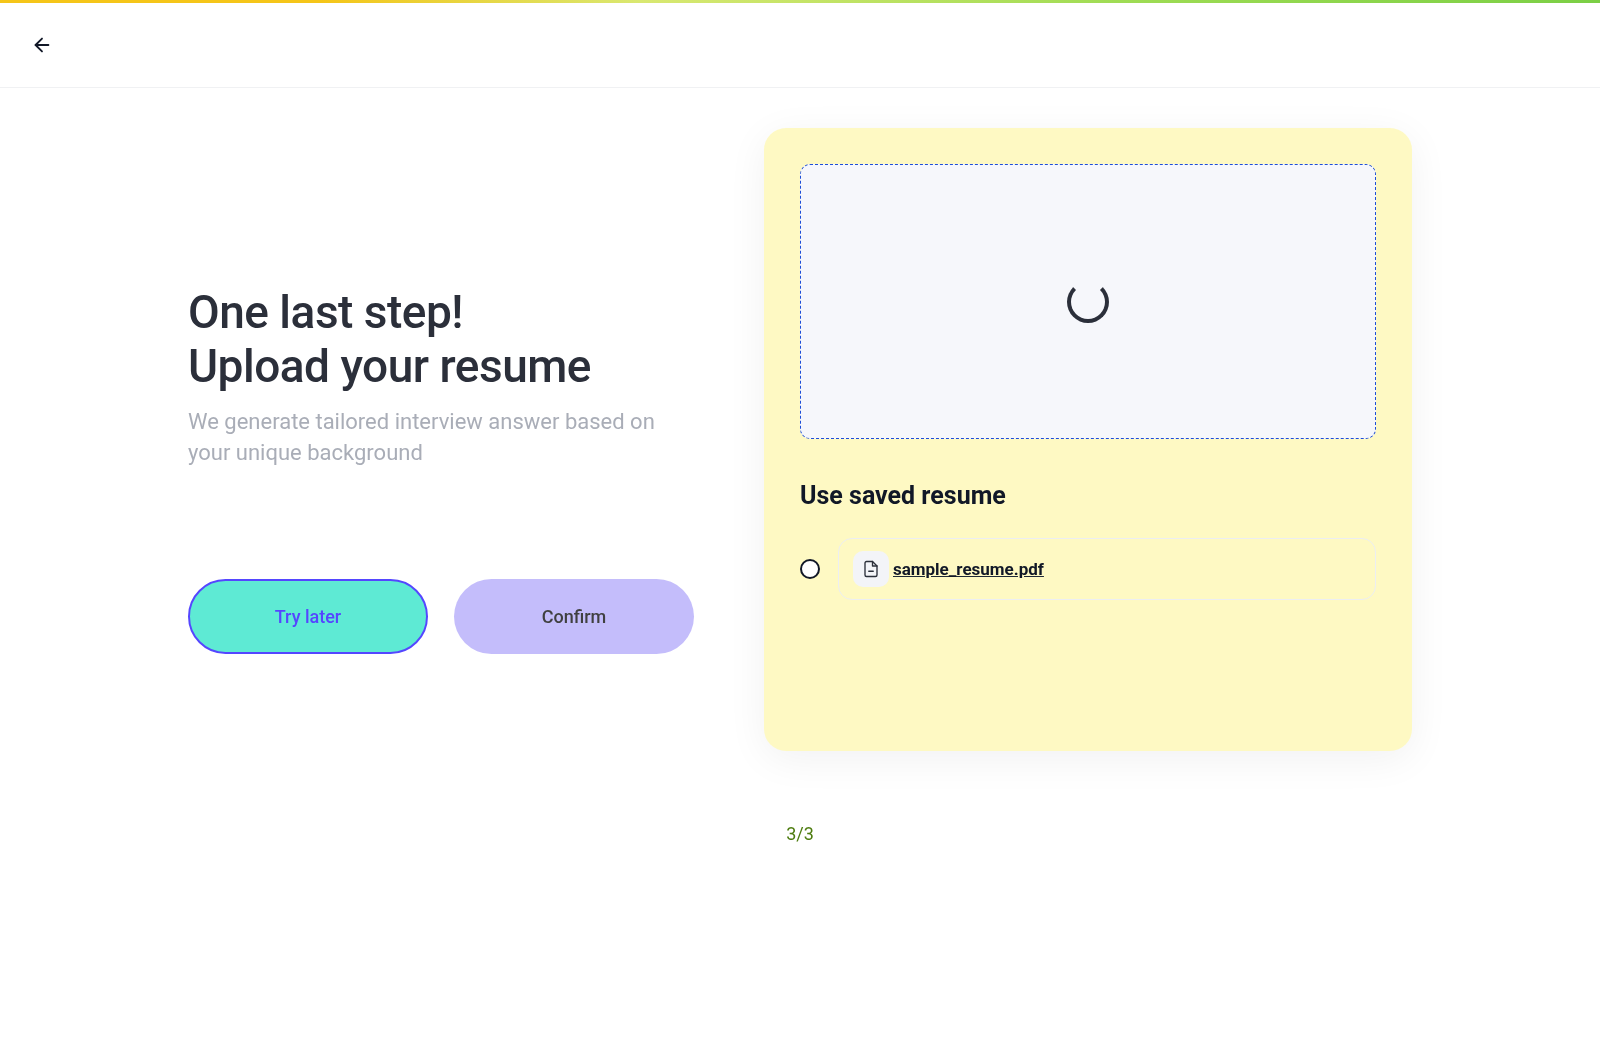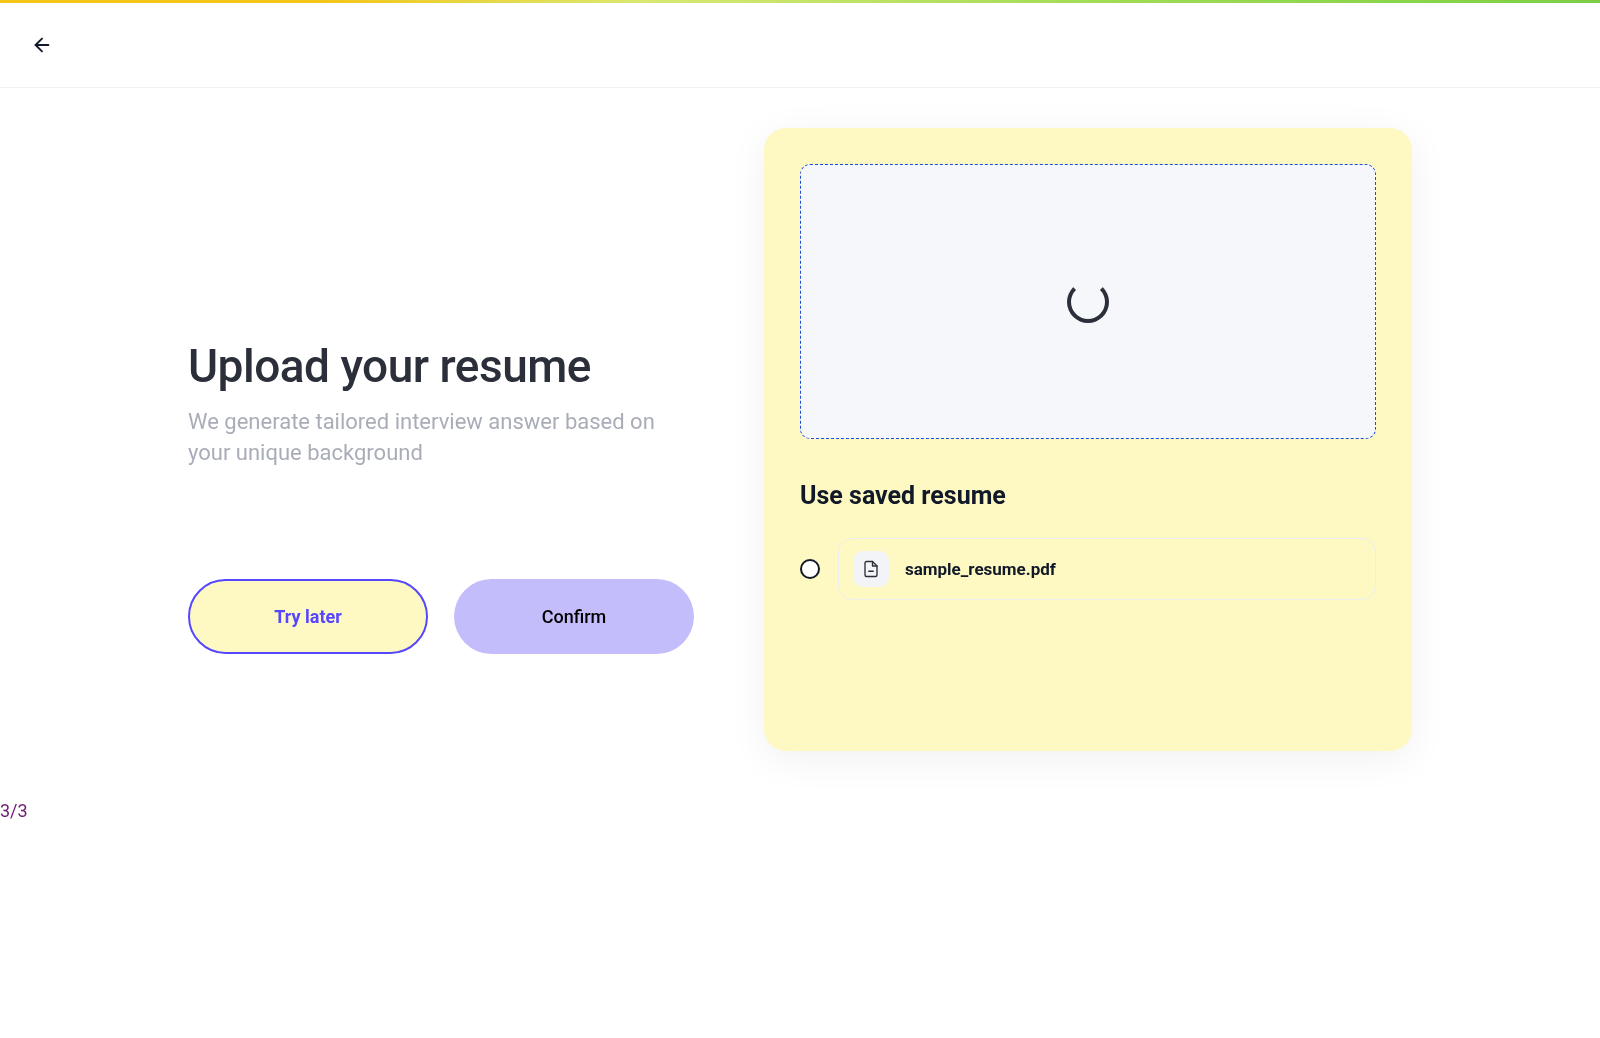--- a/index.html
+++ b/index.html
@@ -77,28 +77,27 @@
     border-radius: 40px;
     font-size: 18px;
     font-weight: 500;
     display:flex;
     align-items:center;
     justify-content:center;
     cursor:pointer;
     user-select:none;
   }
   .btn-outline {
-    background:#fef9c3;
+    background:#5eead4;
     color:#5546ff;
     border: 2px solid #5546ff;
-    font-weight: bold;
   }
   .btn-solid {
     background:#c4bdfb;
-    color:#000000;
+    color:#404040;
     border:none;
   }
 
   
   .right-card {
     flex: 0 0 648px;
     background:#fef9c3;
     border-radius: 22px;
     box-shadow: 0 8px 40px rgba(17,24,39,0.06);
     padding: 36px;
@@ -146,38 +145,39 @@
     cursor:pointer;
     background:#fff;
   }
   .resume-chip {
     flex:1;
     height: 62px;
     border:1px solid #eceef2;
     border-radius: 14px;
     display:flex;
     align-items:center;
-    gap: 16px;
+    gap: 4px;
     padding: 0 14px;
     cursor:pointer;
+    text-decoration:underline;
   }
   .file-icon-box {
     width: 36px; height:36px;
     border-radius: 10px;
     background:#f3f4f8;
     display:flex; align-items:center; justify-content:center;
   }
   .file-icon-box svg { width:18px; height:18px; stroke:#2b2f3a; fill:none; }
   .resume-name { font-size:17px; font-weight:700; color:#111827; }
 
   .pager {
-    text-align:left;
-    margin-top: 49px;
+    text-align:center;
+    margin-top: 72px;
     font-size: 18px;
-    color:#701a75;
+    color:#4d7c0f;
   }
 </style>
 </head>
 <body>
 
 <div class="topbar"></div>
 
 <div class="header">
   <button class="back-btn" aria-label="Back">
     <svg viewBox="0 0 24 24" fill="none" stroke="currentColor" stroke-width="2" stroke-linecap="round" stroke-linejoin="round">
@@ -185,21 +185,21 @@
       <polyline points="12 19 5 12 12 5"></polyline>
     </svg>
   </button>
 </div>
 
 <div class="page">
   <div class="content-row">
 
     <div class="left-col">
       <h1 class="title">
-        <br>
+        <span>One last step!</span><br>
         <span>Upload your resume</span>
       </h1>
       <p class="subtitle">We generate tailored interview answer based on your unique background</p>
       <div class="button-row">
         <div class="btn btn-outline">Try later</div>
         <div class="btn btn-solid">Confirm</div>
       </div>
     </div>
 
     <div class="right-card">

